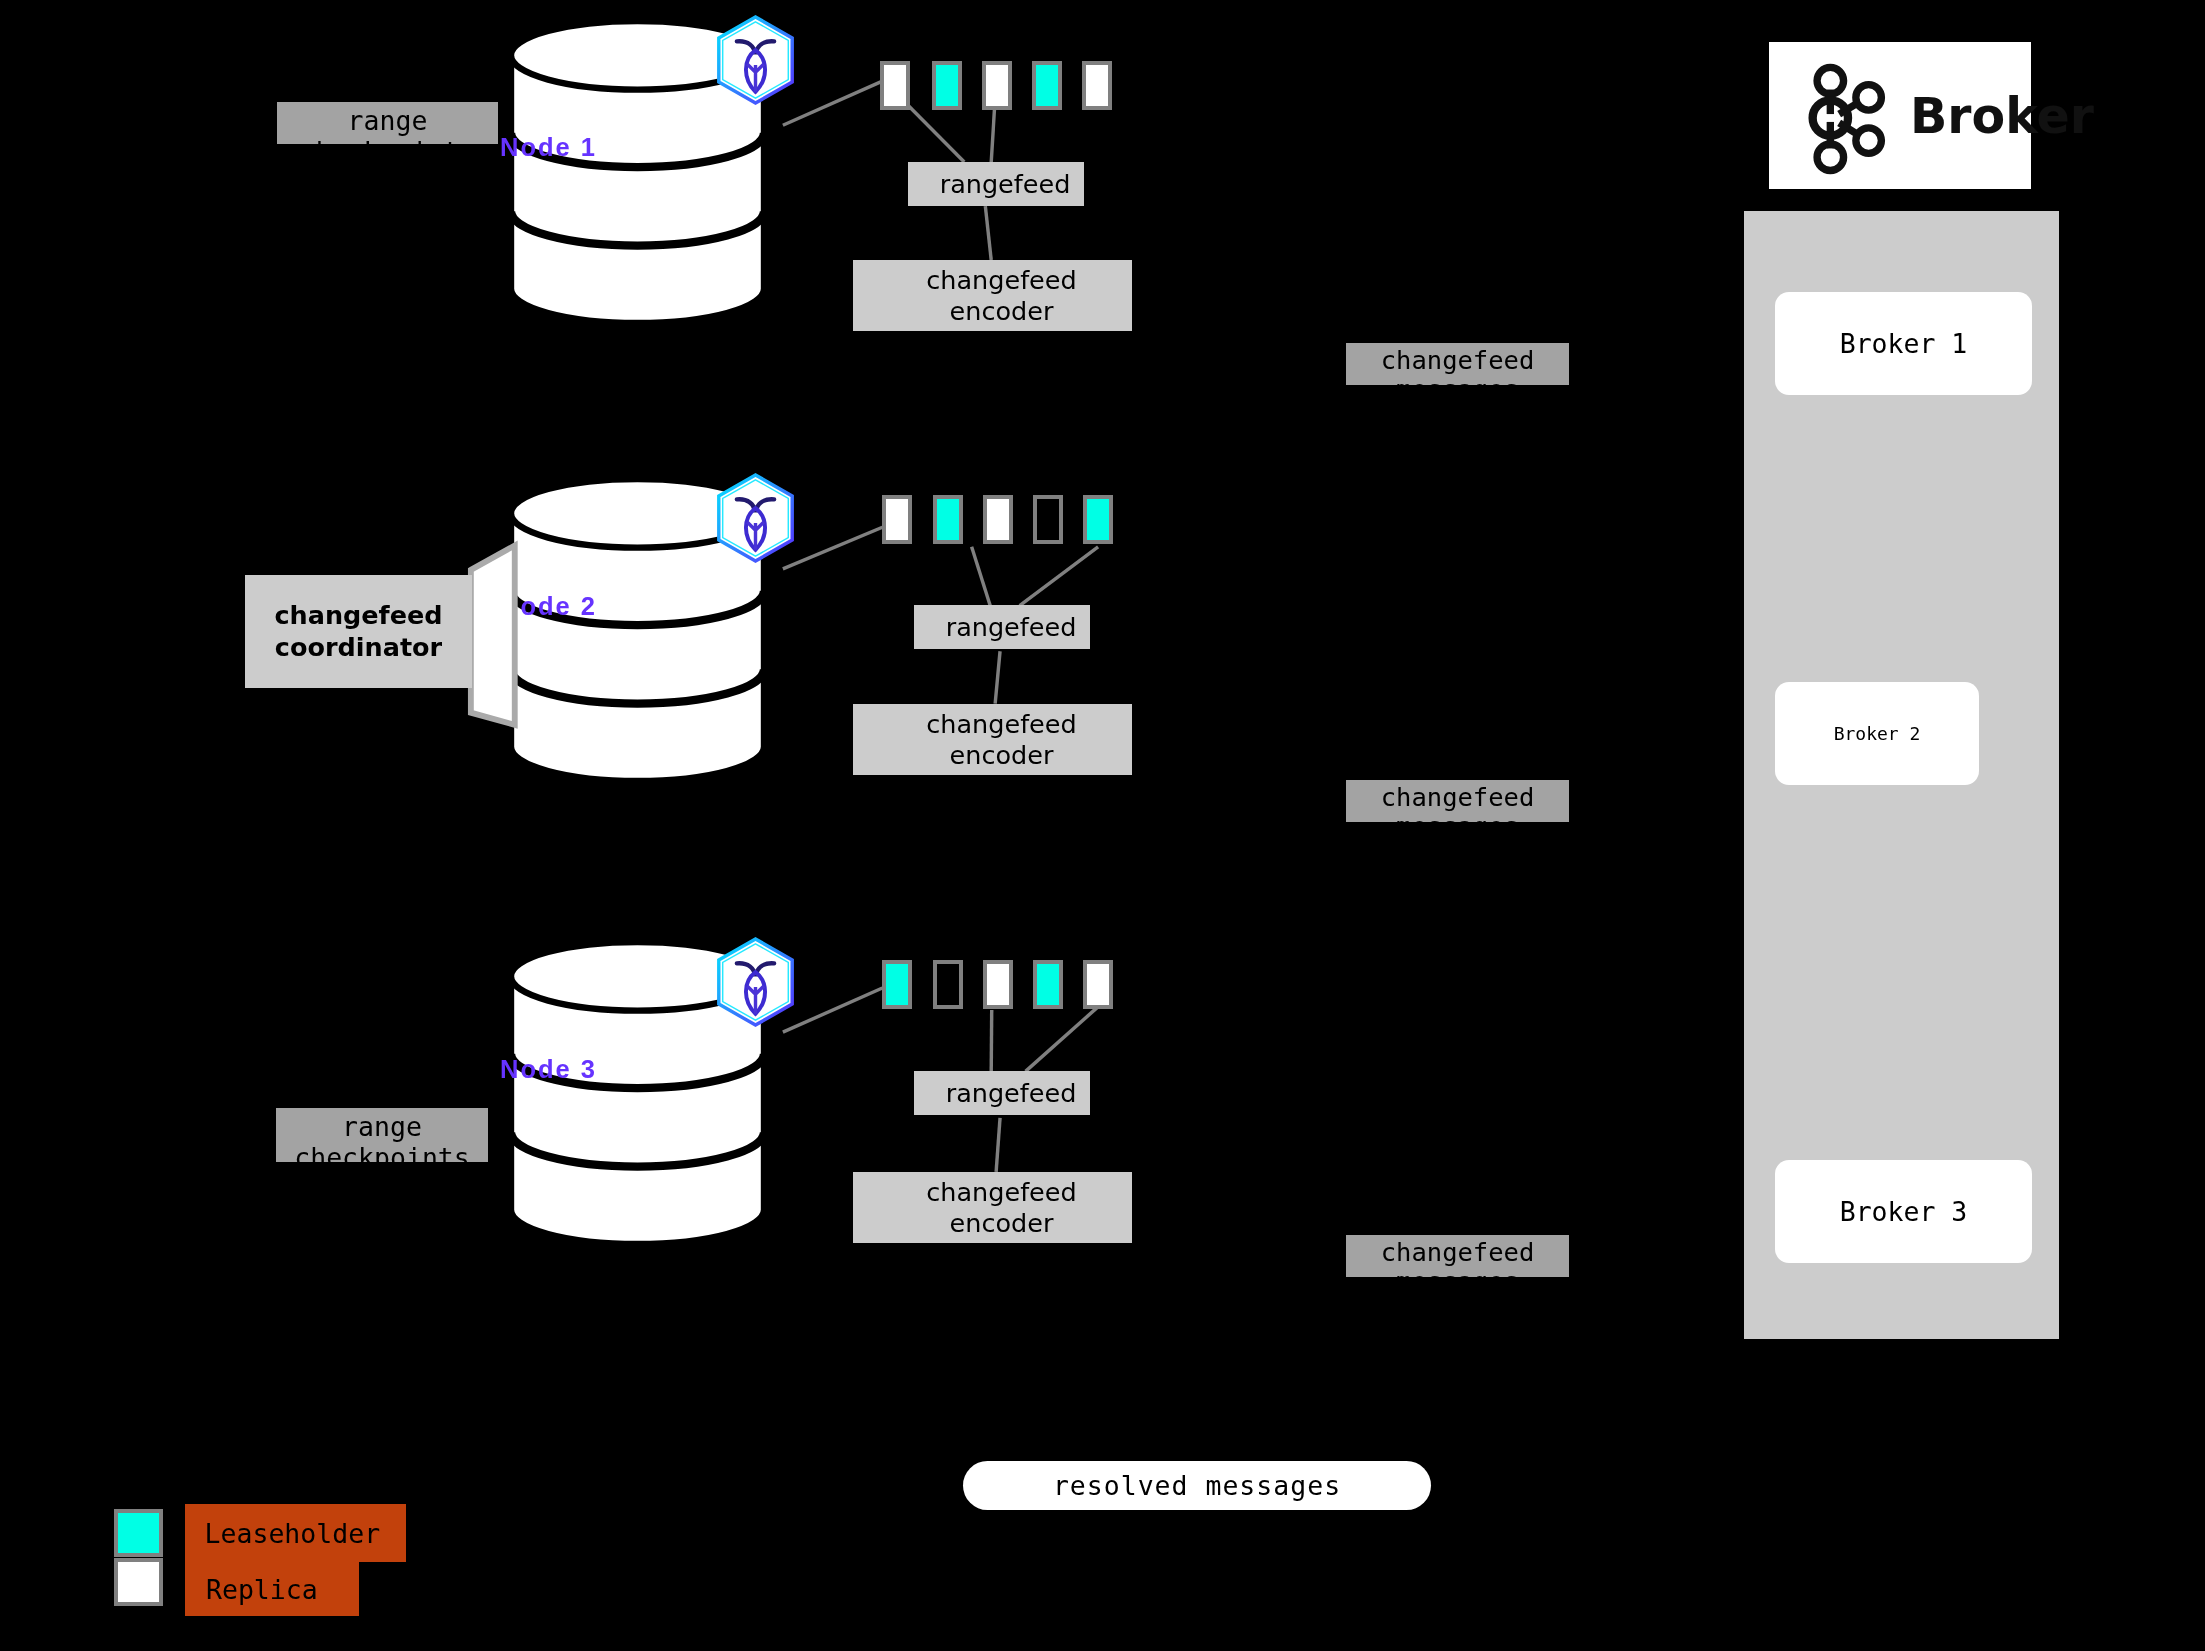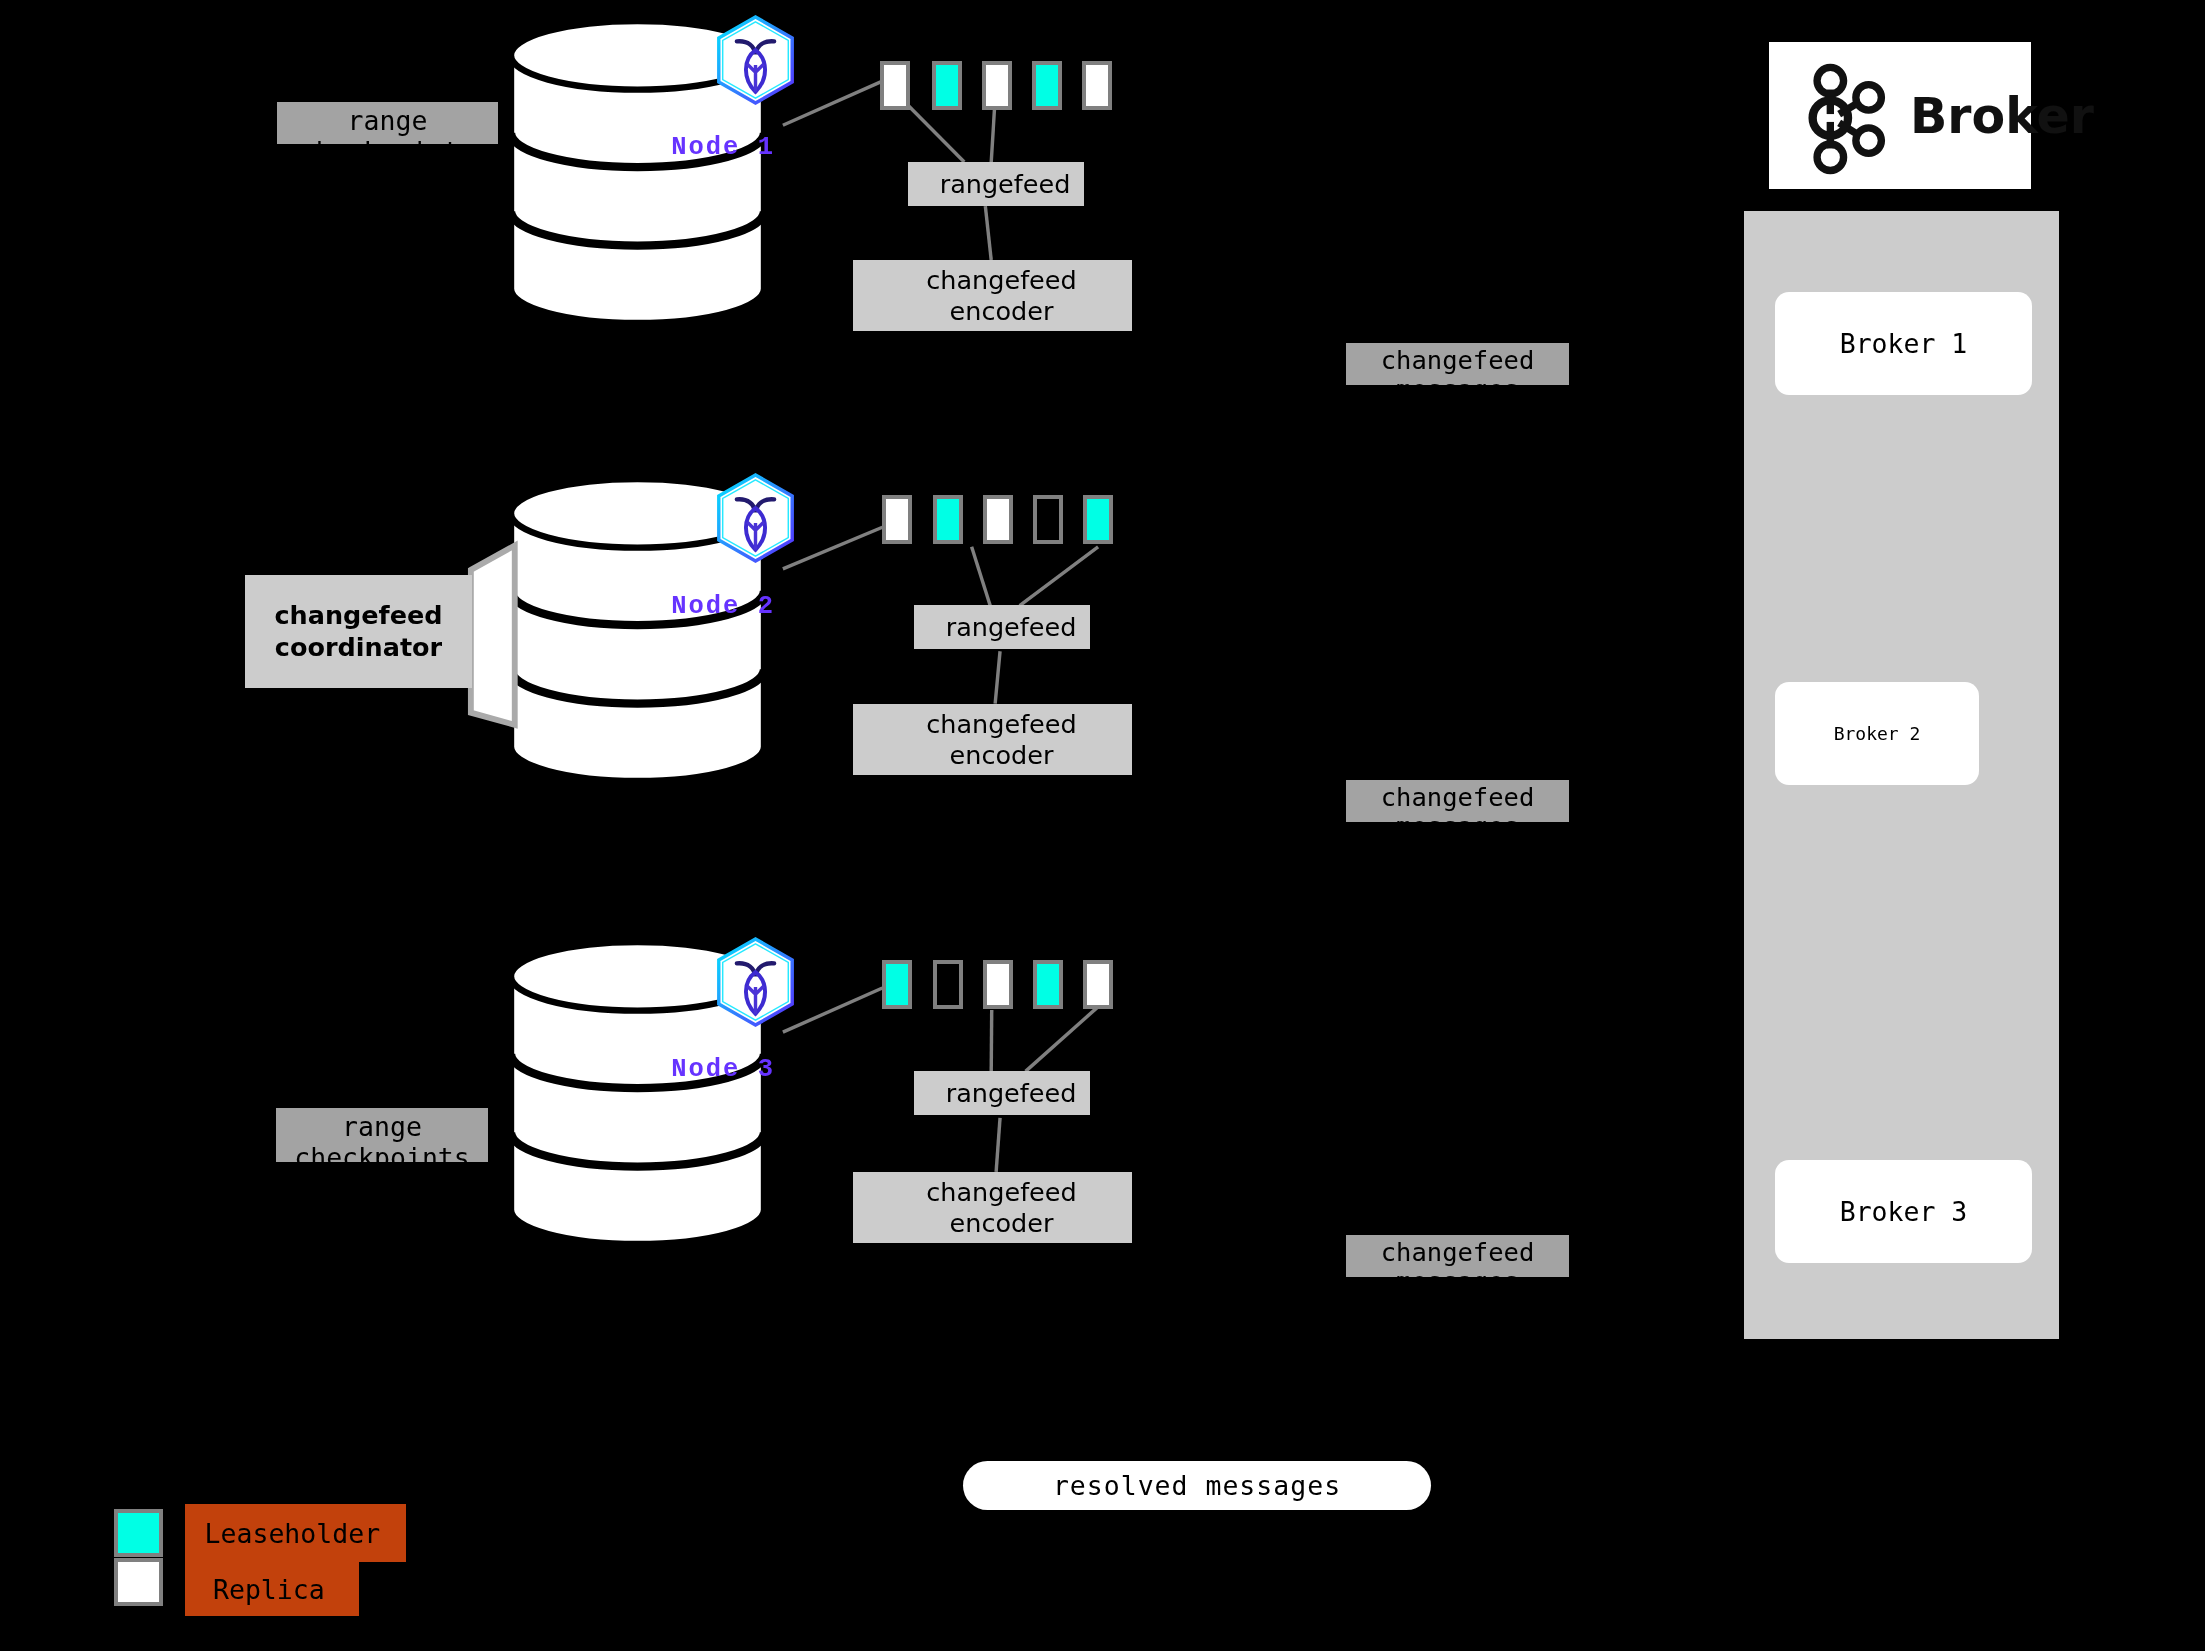--- a/index.html
+++ b/index.html
@@ -36,22 +36,22 @@
   }
 
   
   .cell{border:4.4px solid #808080;background:#ffffff;}
   .cell.lease{background:#00ffe5;}
   .cell.empty{background:transparent;}
 
   
   .nodelabel{
     color:#6633ff;font-weight:bold;white-space:pre;
-    font-family:Liberation Mono, monospace;
-    text-align:right;
+    font-family:Liberation Sans, sans-serif;
+    text-align:left;
   }
 
   
   .kafka-logo-plate{background:#ffffff;}
   .kafka-word{
     position:absolute;color:#111;font-weight:bold;
     font-family:"DejaVu Sans", sans-serif;
   }
   .broker-panel{background:#cccccc;}
   .broker{
@@ -245,16 +245,16 @@
   <div class="abs broker" style="left:1775px;top:292px;width:257px;height:103px;font-size:26.5px;">Broker 1</div>
   <div class="abs broker" style="left:1775px;top:682px;width:204px;height:103px;font-size:18px;">Broker 2</div>
   <div class="abs broker" style="left:1775px;top:1160px;width:257px;height:103px;font-size:26.5px;">Broker 3</div>
 
   <div class="abs resolved" style="left:963px;top:1461px;width:468px;height:49px;font-size:26.5px;letter-spacing:1px;">resolved messages</div>
 
   <div class="abs legend-sw lease" style="left:114px;top:1509px;width:49px;height:48px;"></div>
   <div class="abs legend-lab" style="left:185px;top:1504px;width:221px;height:58px;font-size:26.5px;padding-left:19.6px;">Leaseholder</div>
 
   <div class="abs legend-sw replica" style="left:114px;top:1558px;width:49px;height:48px;"></div>
-  <div class="abs legend-lab" style="left:185px;top:1562px;width:174px;height:54px;font-size:26.5px;padding-left:28px;">Replica</div>
+  <div class="abs legend-lab" style="left:185px;top:1562px;width:174px;height:54px;font-size:26.5px;padding-left:21px;">Replica</div>
 
 </div>
 
 
 </body></html>

